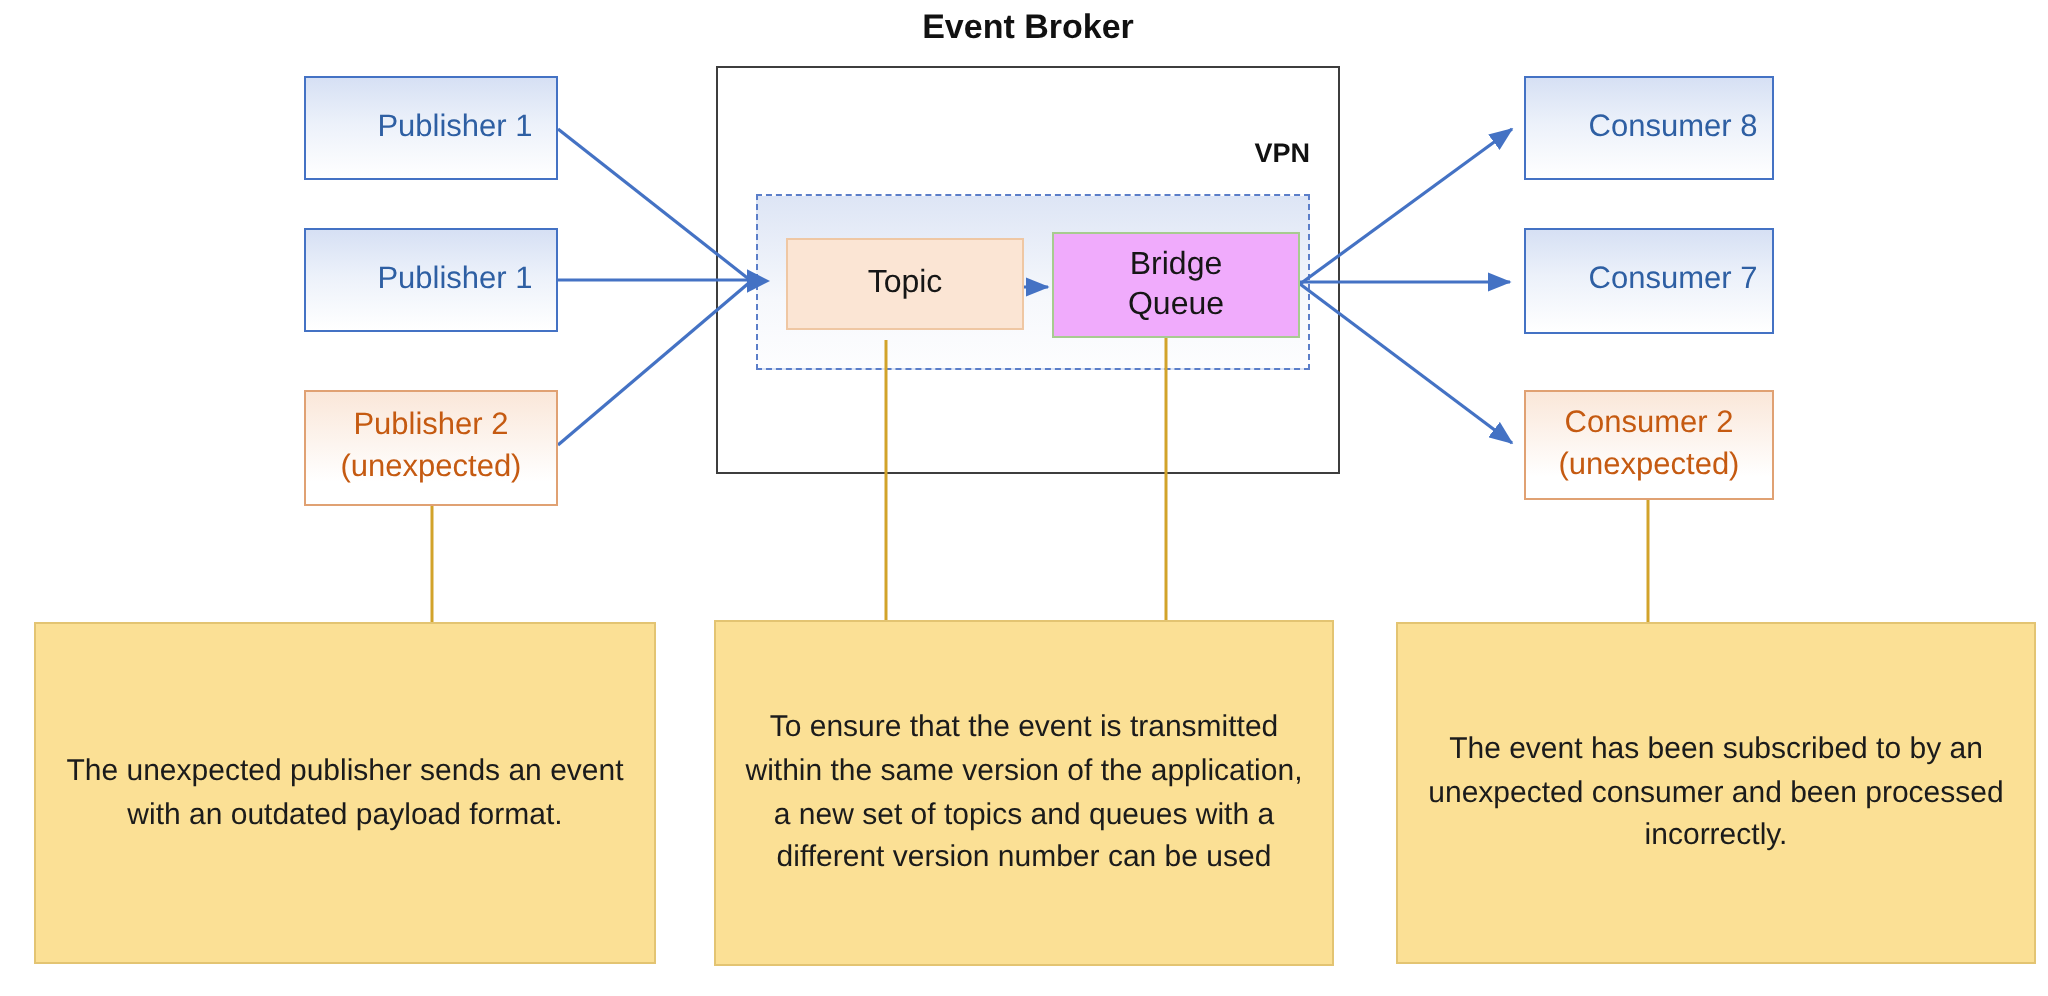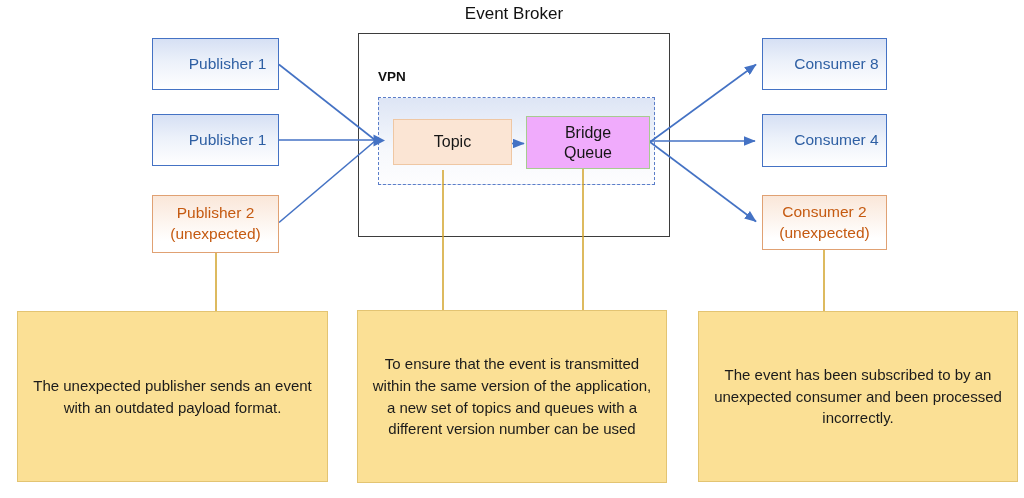--- a/index.html
+++ b/index.html
@@ -16,23 +16,23 @@
   }
   .node.blue{
     border:1.2px solid #4472C4;color:#2E5FA3;
     background:linear-gradient(180deg,#D6E0F4 0%,#ECF1FA 45%,#FFFFFF 100%);
   }
   .node.orange{
     border:1.2px solid #E0A173;color:#C55A11;
     background:linear-gradient(180deg,#FAE7D9 0%,#FFFFFF 80%);
   }
   
-  .broker-title{font-weight:normal;font-size:17px;color:#111;text-align:center;z-index:3;}
+  .broker-title{font-weight:bold;font-size:17px;color:#111;text-align:center;z-index:3;}
   .broker-box{border:1.3px solid #3d3d3d;background:transparent;z-index:1;}
-  .vpn-label{font-weight:bold;font-size:13.5px;color:#111;text-align:left;z-index:3;}
+  .vpn-label{font-weight:bold;font-size:13.5px;color:#111;text-align:right;z-index:3;}
   .vpn-region{
     border:1.5px dashed #5B7EC9;
     background:linear-gradient(180deg,#DDE5F5 0%,#F6F8FC 60%,#FDFDFE 100%);
     z-index:1;
   }
   .inner-node{
     display:flex;align-items:center;justify-content:center;text-align:center;
     font-size:16px;color:#161616;line-height:1.25;z-index:3;
   }
   .inner-node.topic{background:#FBE5D4;border:1.2px solid #EFC7A3;}
@@ -71,21 +71,21 @@
     <span>Topic</span>
   </div>
   <div class="abs inner-node bridge" style="left:526px;top:116px;width:124px;height:53px;">
     <span>Bridge Queue</span>
   </div>
 
   <div class="abs node blue" style="left:762px;top:38px;width:125px;height:52px;">
     <span>Consumer 8</span>
   </div>
   <div class="abs node blue" style="left:762px;top:114px;width:125px;height:53px;">
-    <span>Consumer 4</span>
+    <span>Consumer 7</span>
   </div>
   <div class="abs node orange" style="left:762px;top:195px;width:125px;height:55px;padding:2px 4px;justify-content:flex-end;">
     <span>Consumer 2 (unexpected)</span>
   </div>
 
   <div class="abs note" style="left:17px;top:311px;width:311px;height:171px;">
     <span>The unexpected publisher sends an event with an outdated payload format.</span>
   </div>
   <div class="abs note" style="left:357px;top:310px;width:310px;height:173px;">
     <span>To ensure that the event is transmitted within the same version of the application, a new set of topics and queues with a different version number can be used</span>

